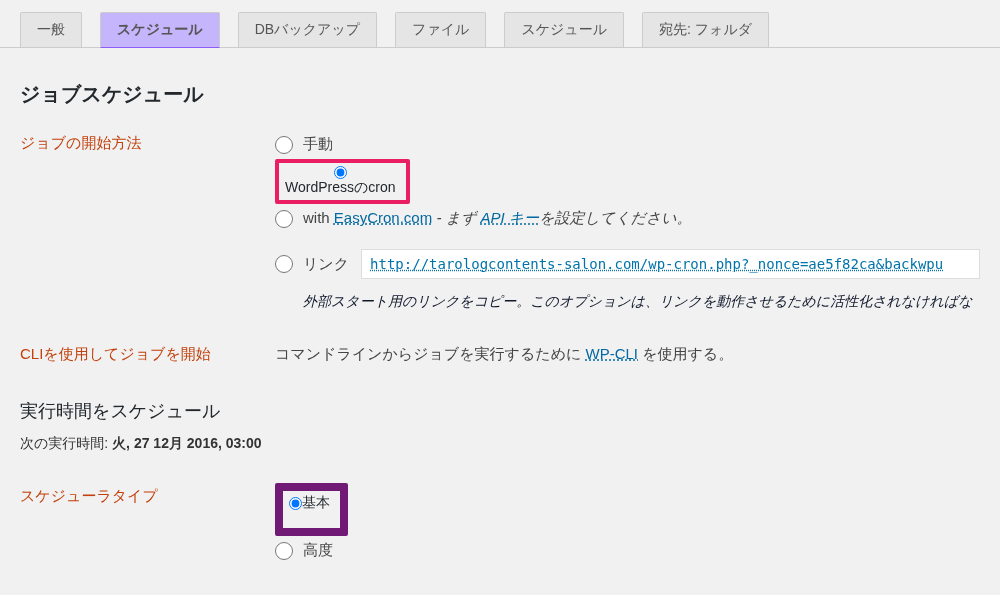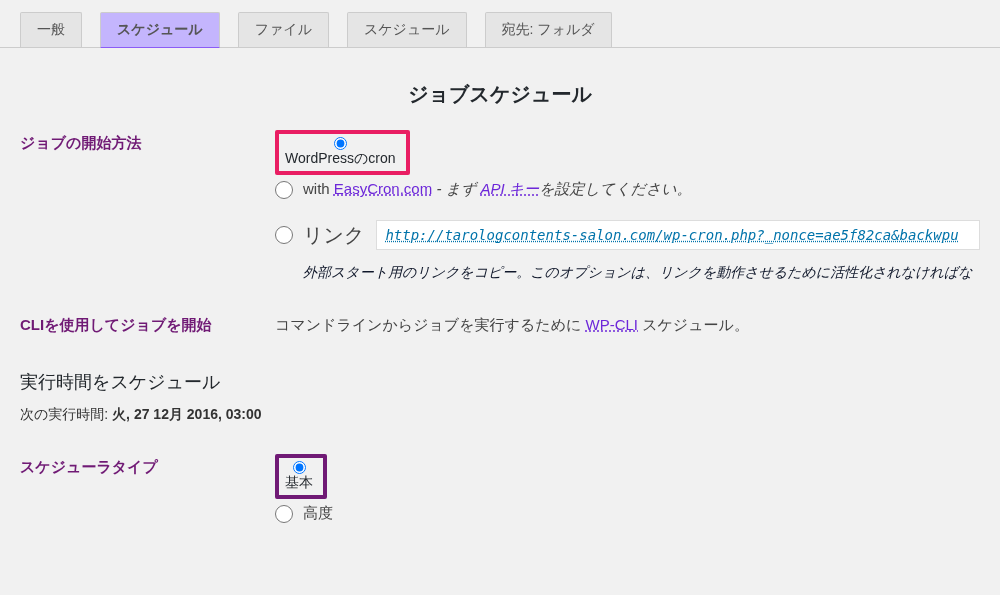--- a/index.html
+++ b/index.html
@@ -37,39 +37,38 @@
       margin-bottom: -1px;
     }
     .content {
       padding: 15px 20px;
     }
     h2 {
       font-size: 20px;
       font-weight: bold;
       margin: 18px 0 22px 0;
       color: #23282d;
-      text-align: center;
     }
     .section-heading {
       font-size: 18px;
       font-weight: normal;
       margin: 35px 0 12px 0;
       color: #23282d;
     }
     .form-row {
       display: flex;
       align-items: flex-start;
       margin-bottom: 10px;
     }
     .form-label {
       width: 255px;
-      font-weight: bold;
+      font-weight: normal;
       font-size: 15px;
       padding-top: 4px;
-      color: #701a75;
+      color: #c2410c;
     }
     .form-field {
       flex: 1;
     }
     .radio-option {
       display: flex;
       align-items: center;
       padding: 5px 0;
     }
     .radio-option input[type="radio"] {
@@ -89,64 +88,62 @@
       display: inline-flex;
       align-items: center;
       border: 4px solid #e91e63;
       padding: 3px 10px 3px 6px;
       border-radius: 2px;
       flex-direction: column;
     }
     .highlight-blue {
       display: inline-flex;
       align-items: center;
-      border: 4px solid #701a75;
-      padding: 3px 10px 3px 6px;
+      border: 8px solid #701a75;
+      padding: 3px 10px 16px 6px;
       border-radius: 2px;
-      flex-direction: column;
     }
     .link {
-      color: #6d28d9;
+      color: #0369a1;
       text-decoration: underline;
       text-decoration-style: dotted;
       cursor: pointer;
     }
     .link-desc {
       color: #444;
       font-style: italic;
     }
     .url-row {
       display: flex;
       align-items: center;
       padding: 6px 0;
     }
     .url-row input[type="radio"] {
       width: 18px;
       height: 18px;
       margin-right: 10px;
       cursor: pointer;
     }
     .url-label {
-      font-size: 20px;
+      font-size: 15px;
       color: #444;
       margin-right: 12px;
     }
     .url-input {
       flex: 1;
       padding: 6px 8px;
       background: #fff;
       border: 1px solid #ddd;
       font-family: monospace;
       font-size: 14px;
       color: #0073aa;
       text-decoration: underline;
       text-decoration-style: dotted;
       overflow: hidden;
       white-space: nowrap;
-      font-style: italic;
     }
     .hint-text {
       color: #0f172a;
       font-style: italic;
       font-size: 14px;
       padding: 8px 0 0 28px;
     }
     .cli-text {
       font-size: 15px;
       color: #444;
@@ -163,32 +160,37 @@
     .next-run .value {
       font-weight: bold;
     }
   </style>
 </head>
 <body>
 
 <div class="tabs">
   <div class="tab">一般</div>
   <div class="tab active">スケジュール</div>
+  <div class="tab">DBバックアップ</div>
   <div class="tab">ファイル</div>
   <div class="tab">スケジュール</div>
   <div class="tab">宛先: フォルダ</div>
 </div>
 
 <div class="content">
   <h2>ジョブスケジュール</h2>
 
   <div class="form-row">
     <div class="form-label">ジョブの開始方法</div>
     <div class="form-field">
 
+      <div class="radio-option">
+        <input type="radio" name="start" style="">
+        <label>手動</label>
+      </div>
 
       <div>
         <span class="highlight-pink">
           <input type="radio" name="start" checked="" style="">
           <label>WordPressのcron</label>
         </span>
       </div>
 
       <div class="radio-option">
         <input type="radio" name="start" style="">
@@ -205,21 +207,21 @@
         </div>
         <div class="hint-text">外部スタート用のリンクをコピー。このオプションは、リンクを動作させるために活性化されなければな</div>
       </div>
 
     </div>
   </div>
 
   <div class="form-row" style="margin-top:30px">
     <div class="form-label">CLIを使用してジョブを開始</div>
     <div class="form-field cli-text">
-      <span>コマンドラインからジョブを実行するために </span><span class="link">WP-CLI</span><span> スケジュール。</span>
+      <span>コマンドラインからジョブを実行するために </span><span class="link">WP-CLI</span><span> を使用する。</span>
     </div>
   </div>
 
   <div class="section-heading">実行時間をスケジュール</div>
 
   <div class="next-run">
     <span class="label">次の実行時間: </span><span class="value">火, 27 12月 2016, 03:00</span>
   </div>
 
   <div class="form-row">

